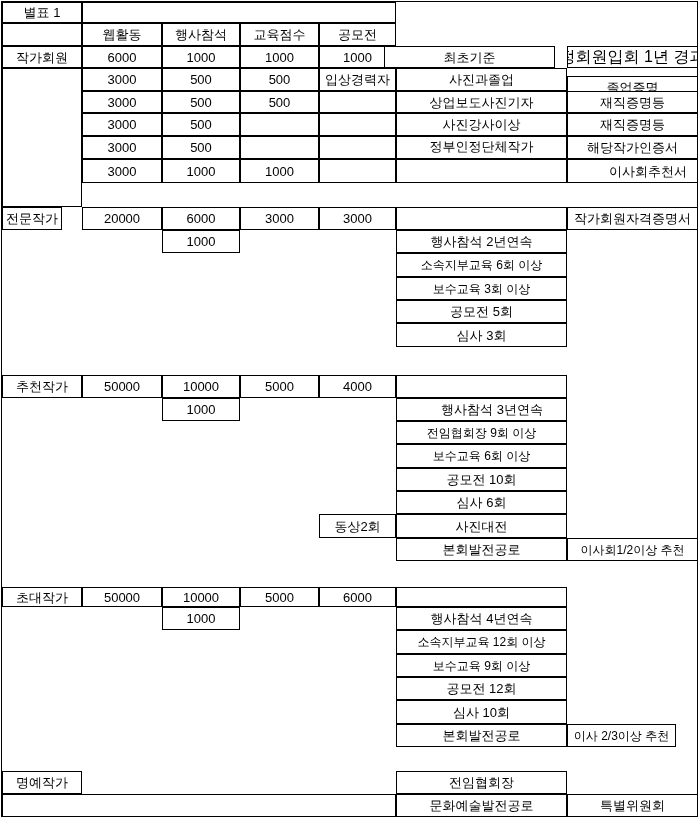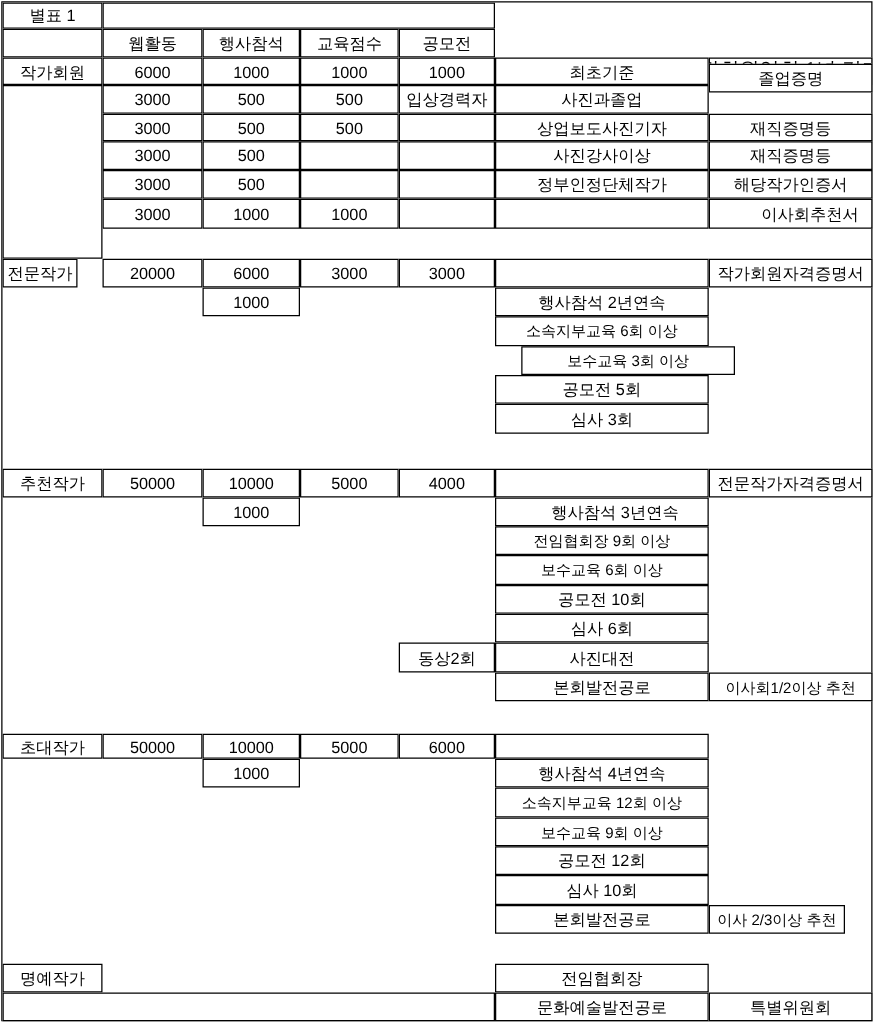--- a/index.html
+++ b/index.html
@@ -48,73 +48,72 @@
     <div class="cell" style="left: 2px; top: 23px; width: 80px; height: 23px;"></div>
     <div class="cell" style="left: 82px; top: 23px; width: 80px; height: 23px;">웹활동</div>
     <div class="cell" style="left: 162px; top: 23px; width: 78px; height: 23px;">행사참석</div>
     <div class="cell" style="left: 240px; top: 23px; width: 79px; height: 23px;">교육점수</div>
     <div class="cell" style="left: 319px; top: 23px; width: 77px; height: 23px;">공모전</div>
     <div class="cell" style="left: 2px; top: 46px; width: 80px; height: 22px;">작가회원</div>
     <div class="cell" style="left: 82px; top: 46px; width: 80px; height: 22px;">6000</div>
     <div class="cell" style="left: 162px; top: 46px; width: 78px; height: 22px;">1000</div>
     <div class="cell" style="left: 240px; top: 46px; width: 79px; height: 22px;">1000</div>
     <div class="cell" style="left: 319px; top: 46px; width: 77px; height: 22px;">1000</div>
-    <div class="cell" style="left: 396px; top: 46px; width: 171px; height: 22px;">최초기준</div>
+    <div class="cell" style="left: 384px; top: 46px; width: 171px; height: 22px;">최초기준</div>
     <div class="cell" style="left: 567px; top: 46px; width: 131px; height: 22px; font-size: 16px;">정회원입회 1년 경과</div>
     <div class="cell" style="left: 2px; top: 68px; width: 80px; height: 139px;"></div>
     <div class="cell" style="left: 82px; top: 68px; width: 80px; height: 23px;">3000</div>
     <div class="cell" style="left: 162px; top: 68px; width: 78px; height: 23px;">500</div>
     <div class="cell" style="left: 240px; top: 68px; width: 79px; height: 23px;">500</div>
     <div class="cell" style="left: 319px; top: 68px; width: 77px; height: 23px;">입상경력자</div>
     <div class="cell" style="left: 396px; top: 68px; width: 171px; height: 23px;">사진과졸업</div>
-    <div class="cell" style="left: 567px; top: 51px; width: 131px; height: 23px;">졸업증명</div>
+    <div class="cell" style="left: 567px; top: 76px; width: 131px; height: 23px;">졸업증명</div>
     <div class="cell" style="left: 82px; top: 91px; width: 80px; height: 22px;">3000</div>
     <div class="cell" style="left: 162px; top: 91px; width: 78px; height: 22px;">500</div>
     <div class="cell" style="left: 240px; top: 91px; width: 79px; height: 22px;">500</div>
     <div class="cell" style="left: 319px; top: 91px; width: 77px; height: 22px;"></div>
     <div class="cell" style="left: 396px; top: 91px; width: 171px; height: 22px;">상업보도사진기자</div>
     <div class="cell" style="left: 567px; top: 91px; width: 131px; height: 22px;">재직증명등</div>
     <div class="cell" style="left: 82px; top: 113px; width: 80px; height: 23px;">3000</div>
     <div class="cell" style="left: 162px; top: 113px; width: 78px; height: 23px;">500</div>
     <div class="cell" style="left: 240px; top: 113px; width: 79px; height: 23px;"></div>
     <div class="cell" style="left: 319px; top: 113px; width: 77px; height: 23px;"></div>
     <div class="cell" style="left: 396px; top: 113px; width: 171px; height: 23px;">사진강사이상</div>
     <div class="cell" style="left: 567px; top: 113px; width: 131px; height: 23px;">재직증명등</div>
     <div class="cell" style="left: 82px; top: 136px; width: 80px; height: 23px;">3000</div>
     <div class="cell" style="left: 162px; top: 136px; width: 78px; height: 23px;">500</div>
     <div class="cell" style="left: 240px; top: 136px; width: 79px; height: 23px;"></div>
     <div class="cell" style="left: 319px; top: 136px; width: 77px; height: 23px;"></div>
-    <div class="cell" style="left: 396px; top: 136px; width: 171px; height: 23px;">정부인정단체작가</div>
+    <div class="cell" style="left: 396px; top: 136px; width: 171px; height: 23px; font-family: Liberation Mono, monospace;">정부인정단체작가</div>
     <div class="cell" style="left: 567px; top: 136px; width: 131px; height: 23px;">해당작가인증서</div>
     <div class="cell" style="left: 82px; top: 159px; width: 80px; height: 24px;">3000</div>
     <div class="cell" style="left: 162px; top: 159px; width: 78px; height: 24px;">1000</div>
     <div class="cell" style="left: 240px; top: 159px; width: 79px; height: 24px;">1000</div>
     <div class="cell" style="left: 319px; top: 159px; width: 77px; height: 24px;"></div>
     <div class="cell" style="left: 396px; top: 159px; width: 171px; height: 24px;"></div>
     <div class="cell" style="left: 567px; top: 159px; width: 131px; height: 24px; padding-left: 32px;">이사회추천서</div>
     <div class="cell" style="left: 2px; top: 207px; width: 60px; height: 23px;">전문작가</div>
     <div class="cell" style="left: 82px; top: 207px; width: 80px; height: 23px;">20000</div>
     <div class="cell" style="left: 162px; top: 207px; width: 78px; height: 23px;">6000</div>
     <div class="cell" style="left: 240px; top: 207px; width: 79px; height: 23px;">3000</div>
     <div class="cell" style="left: 319px; top: 207px; width: 77px; height: 23px;">3000</div>
     <div class="cell" style="left: 396px; top: 207px; width: 171px; height: 23px;"></div>
     <div class="cell" style="left: 567px; top: 207px; width: 131px; height: 23px;">작가회원자격증명서</div>
     <div class="cell" style="left: 162px; top: 230px; width: 78px; height: 23px;">1000</div>
     <div class="cell" style="left: 396px; top: 230px; width: 171px; height: 23px;">행사참석 2년연속</div>
     <div class="cell" style="left: 396px; top: 253px; width: 171px; height: 24px; font-size: 12px;">소속지부교육 6회 이상</div>
-    <div class="cell" style="left: 396px; top: 277px; width: 171px; height: 23px; font-size: 12px; margin-left: 21px;">보수교육 3회 이상</div>
+    <div class="cell" style="left: 396px; top: 277px; width: 171px; height: 23px; font-size: 12px;">보수교육 3회 이상</div>
     <div class="cell" style="left: 396px; top: 300px; width: 171px; height: 23px;">공모전 5회</div>
     <div class="cell" style="left: 396px; top: 323px; width: 171px; height: 24px;">심사 3회</div>
     <div class="cell" style="left: 2px; top: 375px; width: 80px; height: 23px;">추천작가</div>
     <div class="cell" style="left: 82px; top: 375px; width: 80px; height: 23px;">50000</div>
     <div class="cell" style="left: 162px; top: 375px; width: 78px; height: 23px;">10000</div>
     <div class="cell" style="left: 240px; top: 375px; width: 79px; height: 23px;">5000</div>
     <div class="cell" style="left: 319px; top: 375px; width: 77px; height: 23px;">4000</div>
     <div class="cell" style="left: 396px; top: 375px; width: 171px; height: 23px;"></div>
-    <div class="cell" style="left: 567px; top: 375px; width: 131px; height: 23px;">전문작가자격증명서</div>
     <div class="cell" style="left: 162px; top: 398px; width: 78px; height: 23px;">1000</div>
     <div class="cell" style="left: 396px; top: 398px; width: 171px; height: 23px; padding-left: 22px;">행사참석 3년연속</div>
     <div class="cell" style="left: 396px; top: 421px; width: 171px; height: 23px; font-size: 12px;">전임협회장 9회 이상</div>
     <div class="cell" style="left: 396px; top: 444px; width: 171px; height: 24px; font-size: 12px;">보수교육 6회 이상</div>
     <div class="cell" style="left: 396px; top: 468px; width: 171px; height: 23px;">공모전 10회</div>
     <div class="cell" style="left: 396px; top: 491px; width: 171px; height: 23px;">심사 6회</div>
     <div class="cell" style="left: 319px; top: 514px; width: 77px; height: 24px;">동상2회</div>
     <div class="cell" style="left: 396px; top: 514px; width: 171px; height: 24px;">사진대전</div>
     <div class="cell" style="left: 396px; top: 538px; width: 171px; height: 23px;">본회발전공로</div>
     <div class="cell" style="left: 567px; top: 538px; width: 131px; height: 23px; font-size: 12px;">이사회1/2이상 추천</div>

